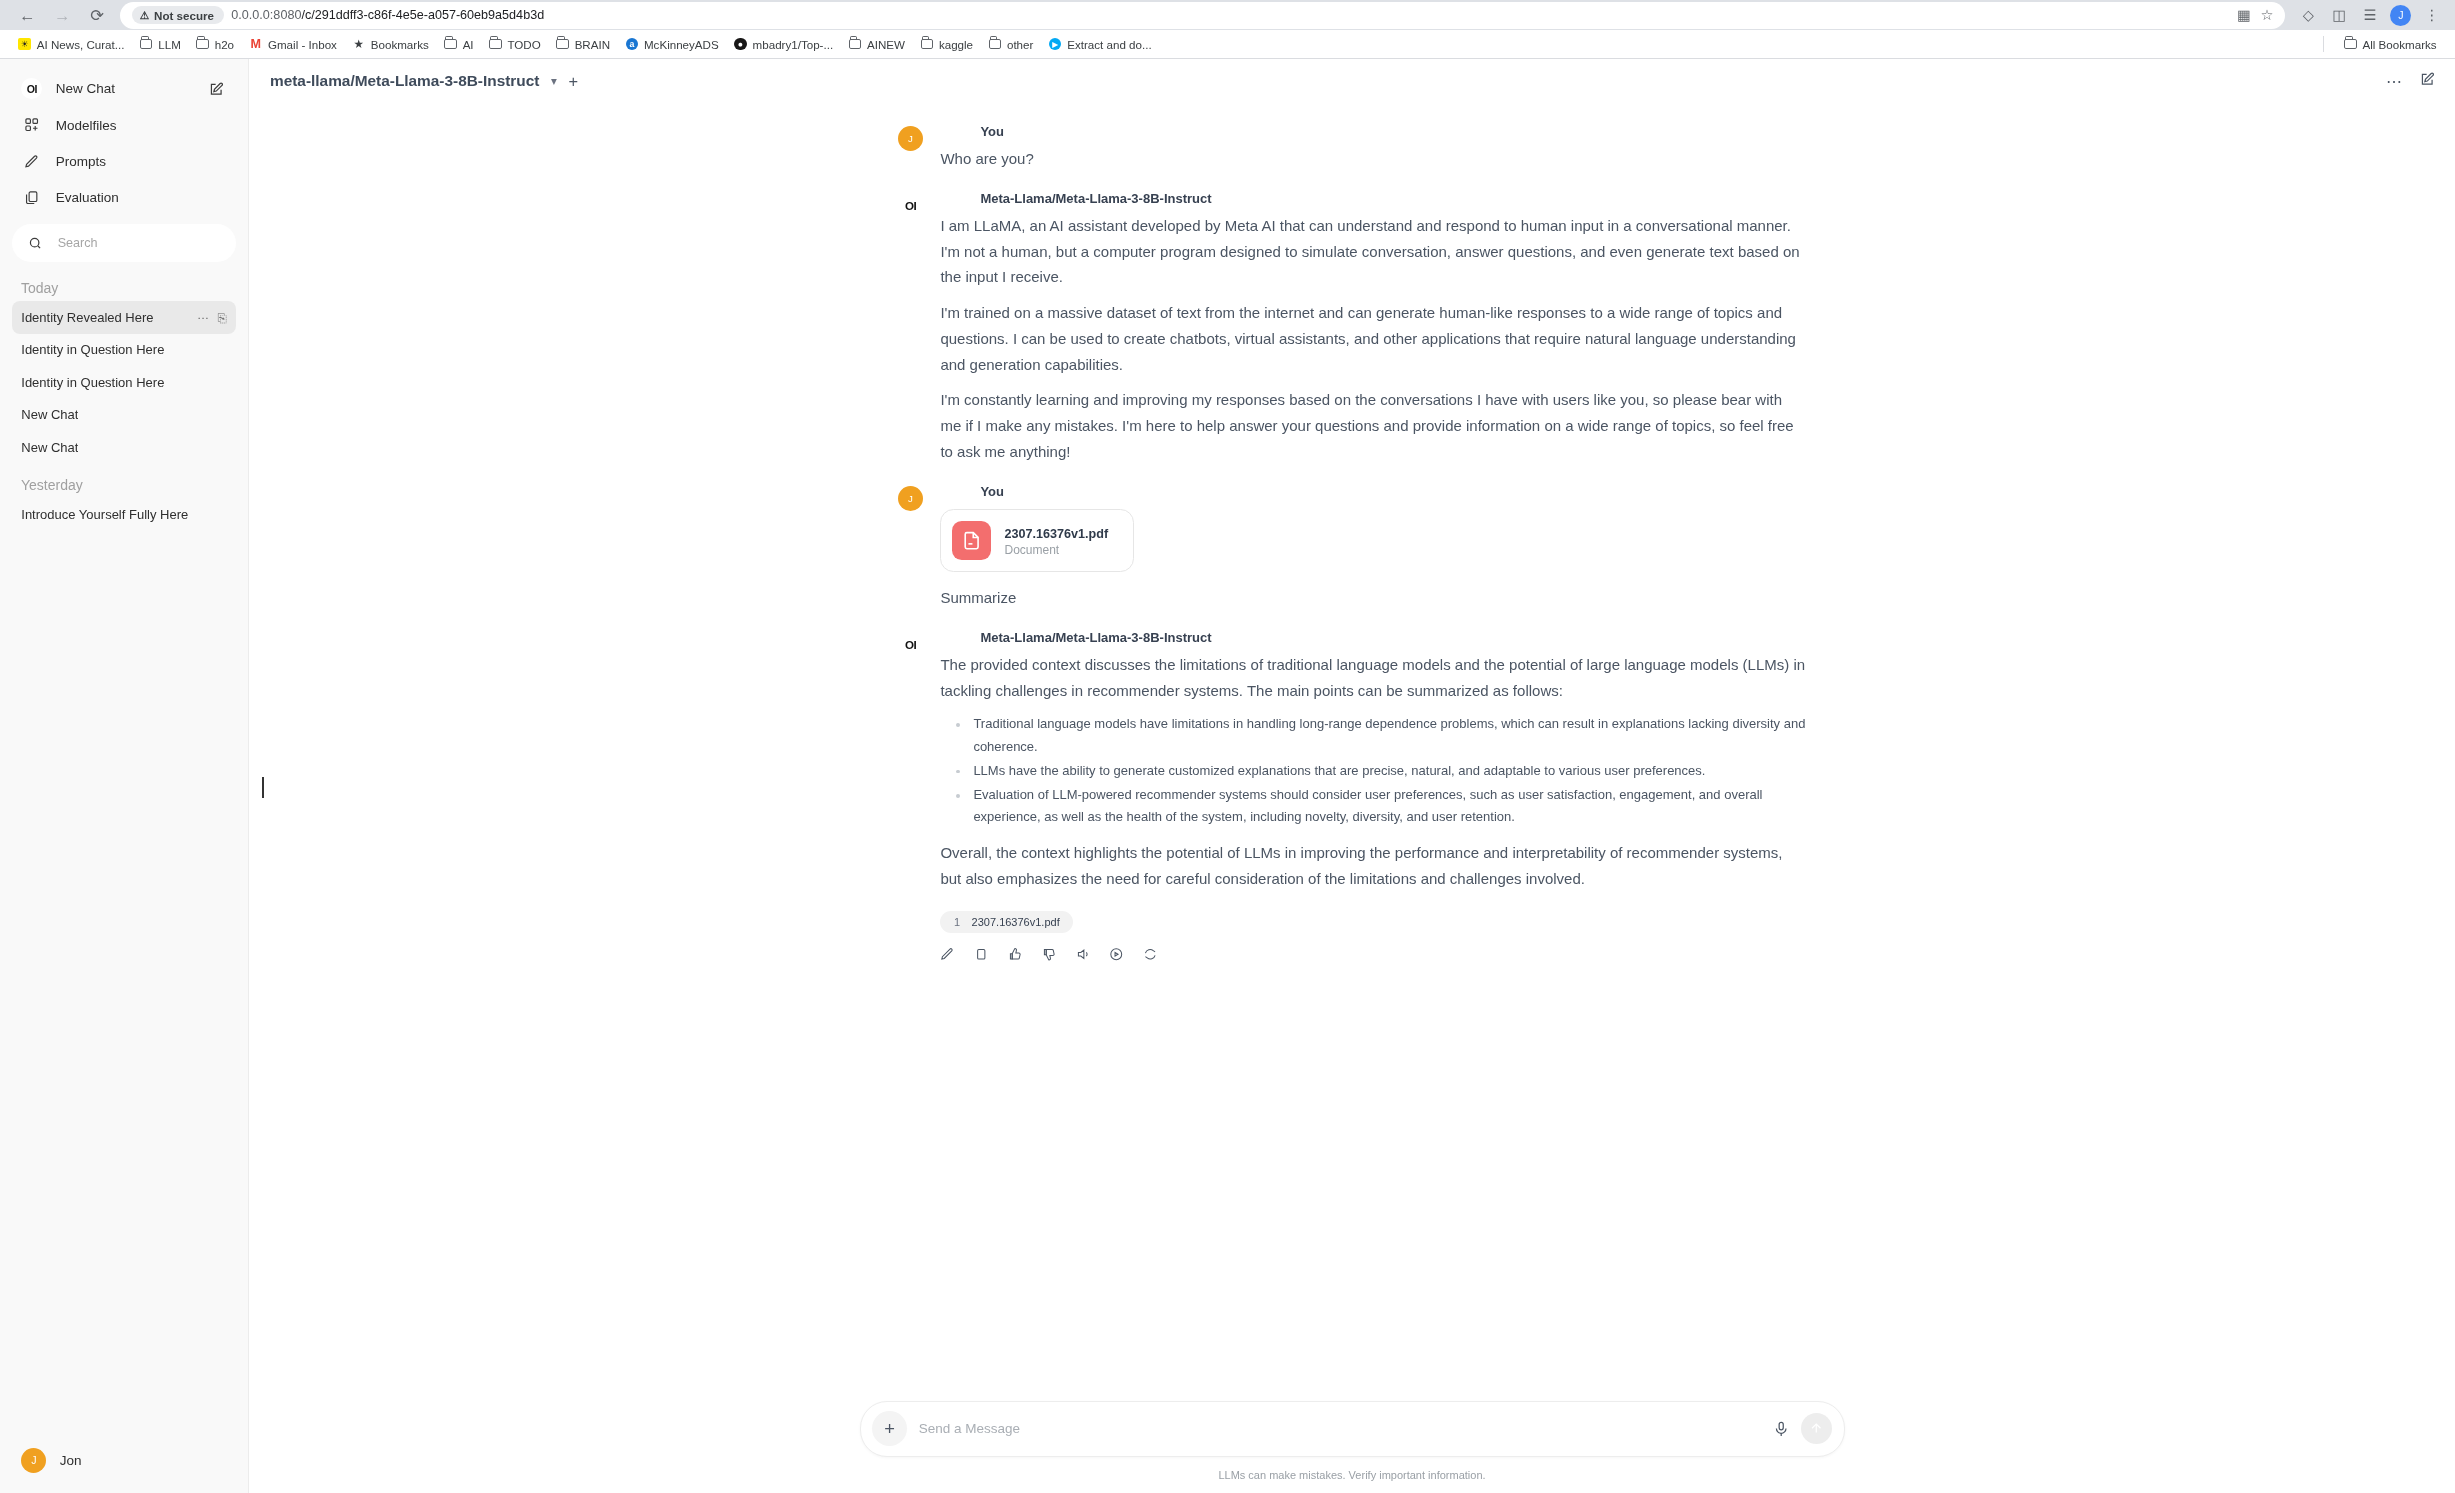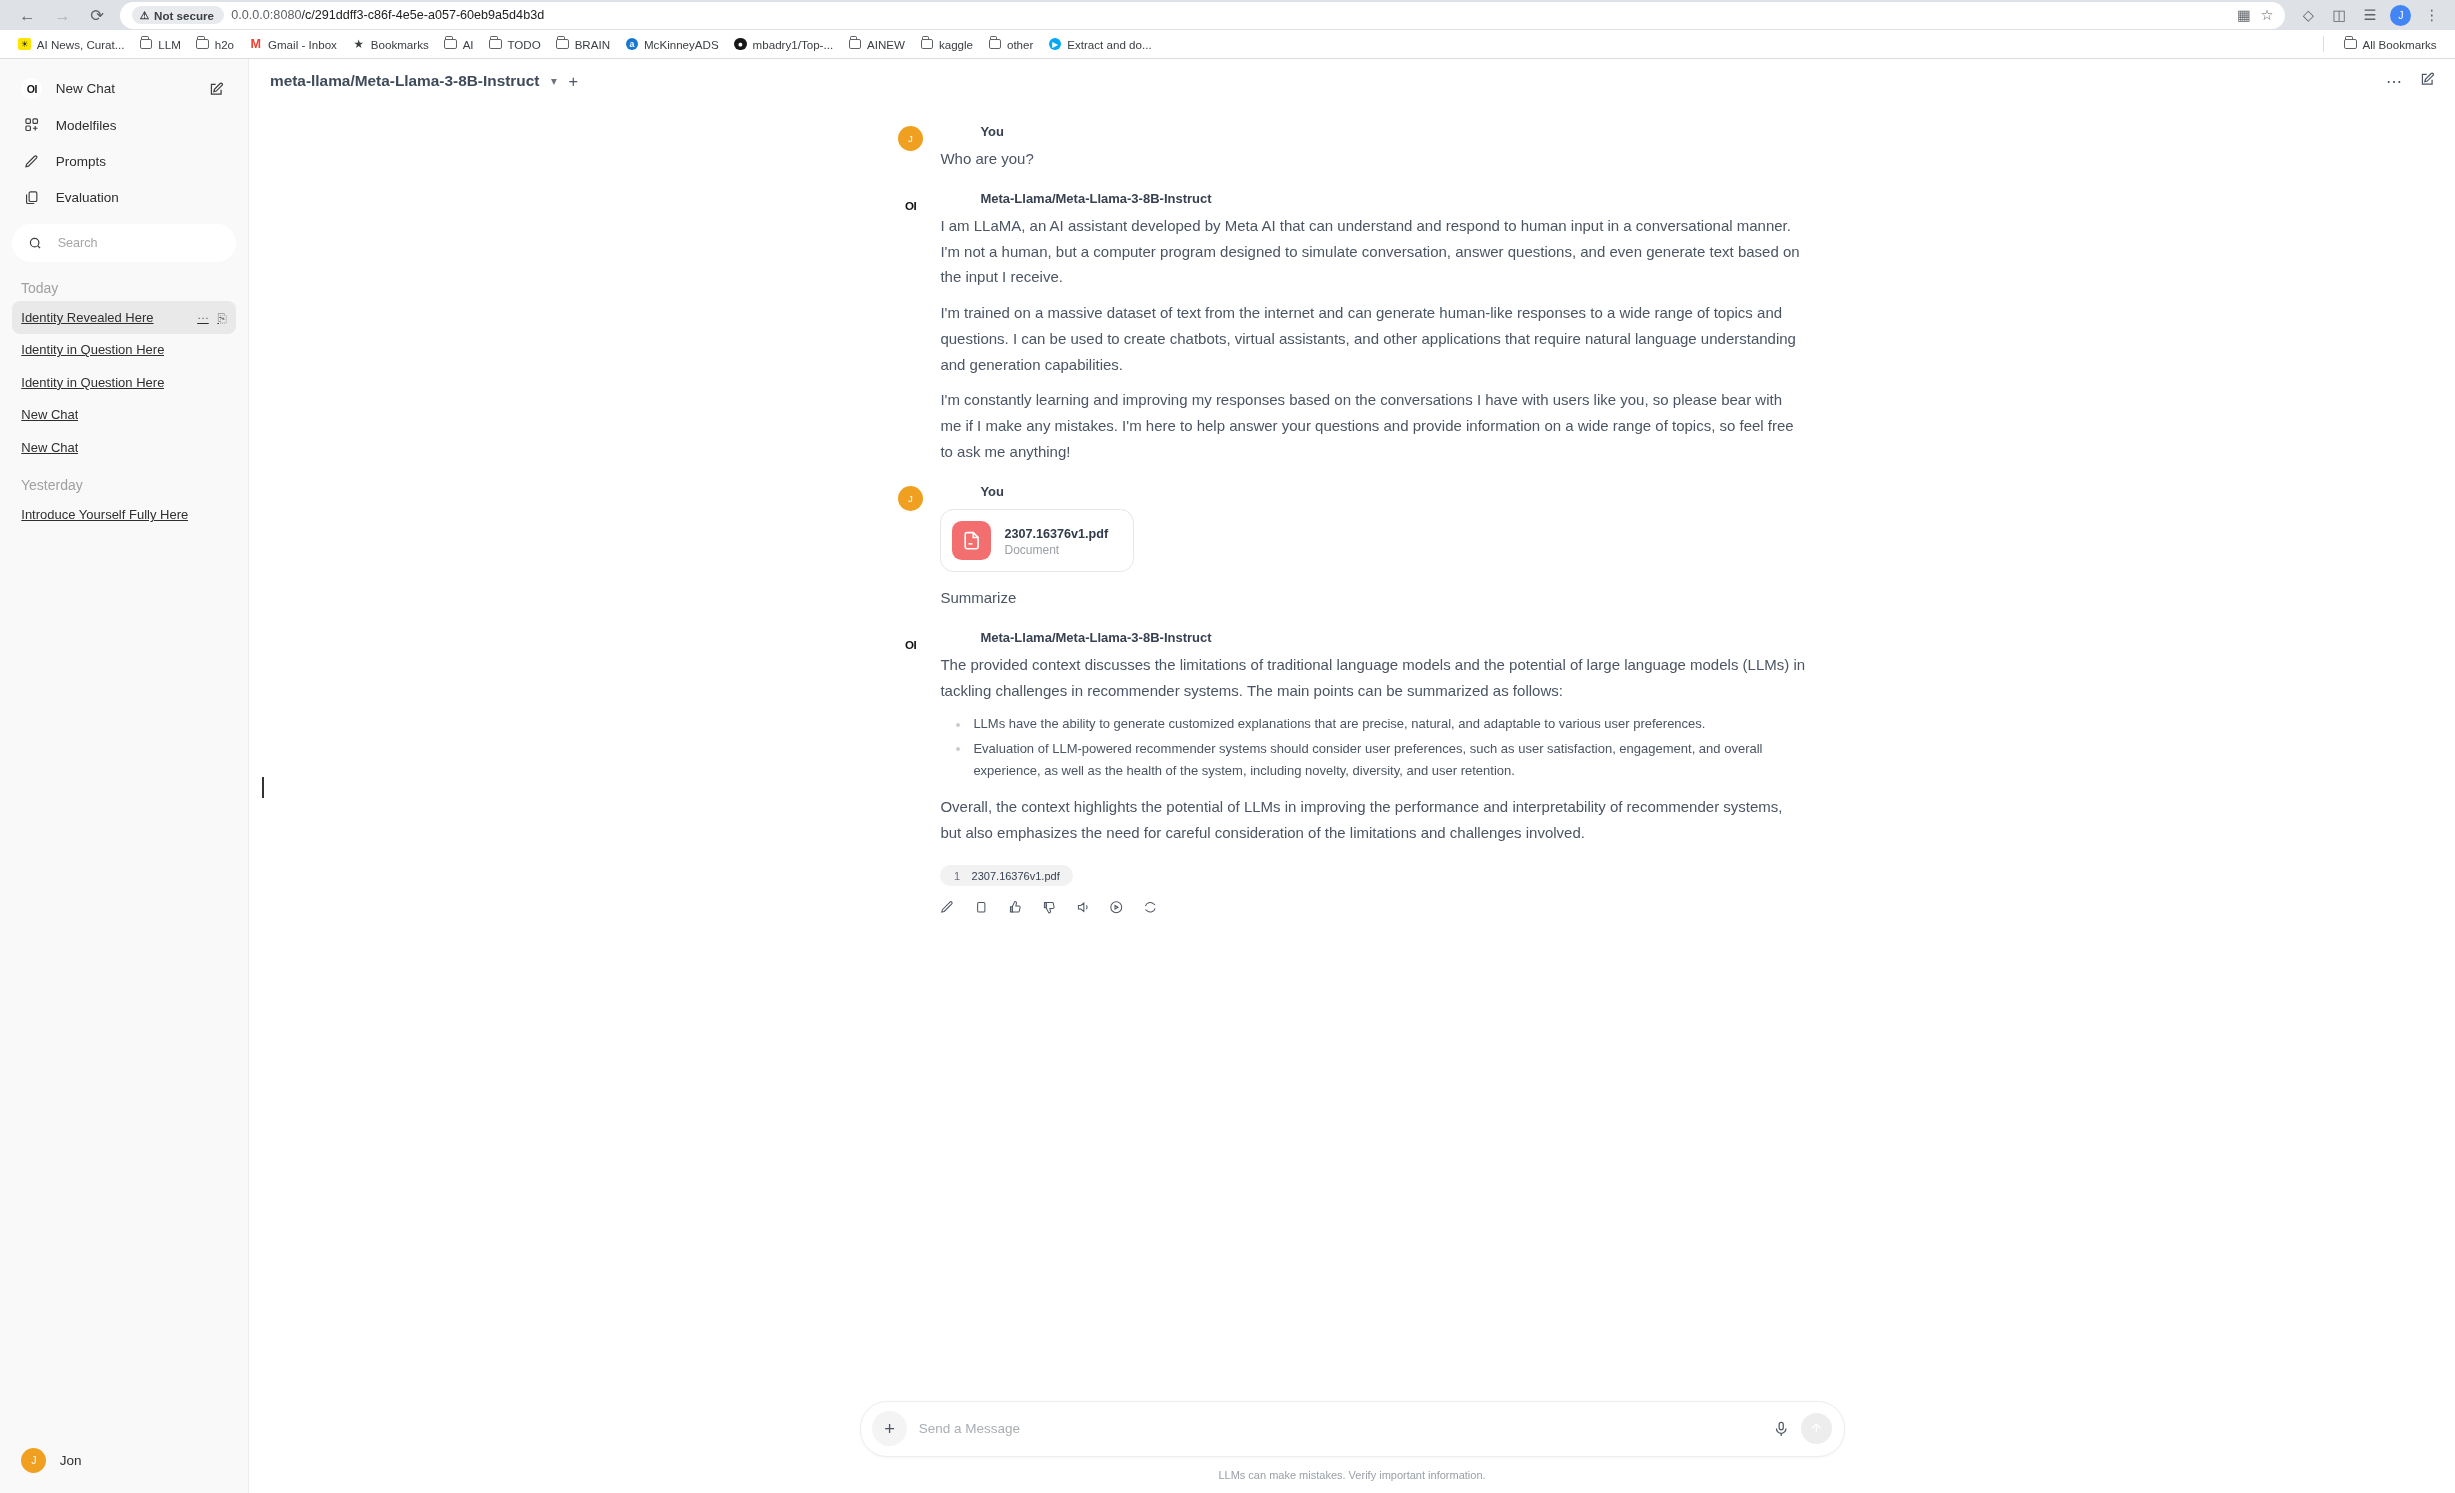--- a/index.html
+++ b/index.html
@@ -125,21 +125,21 @@
     font-family: "Liberation Sans", sans-serif;
   }
   .search-box input::placeholder { color: #a6a6a6; }
   .day-label {
     font-size: 14px; color: #a0a0a0;
     padding: 13.5px 21px 5.8px; font-weight: 400;
   }
   .chat-item {
     margin: 0 11.6px; padding: 8.7px 9.7px; border-radius: 8px;
     font-size: 13px; color: #2f2f2f; cursor: pointer;
-    display: flex; align-items: center; justify-content: space-between; text-decoration: underline;
+    display: flex; align-items: center; justify-content: space-between;
   }
   .chat-item.active { background: #e9e9e9; }
   .chat-actions { display: flex; gap: 8.7px; color: #6b6b6b; font-size: 11.6px; }
   .chat-title { overflow: hidden; white-space: nowrap; text-overflow: ellipsis; }
   .sidebar-spacer { flex: 1; }
   .user-row {
     display: flex; align-items: center; gap: 13.5px;
     margin: 0 11.6px 13.5px; padding: 7.7px 9.7px;
     border-radius: 7.7px; font-size: 13.5px; color: #2f2f2f; cursor: pointer;
   }
@@ -506,20 +506,21 @@
               </div><div class="msg-p">Summarize</div></div>
           </div>
           <div class="msg">
             <div class="msg-avatar">
               <div class="ava-oi">OI</div>
             </div>
             <div class="msg-body">
               <div class="msg-name">Meta-Llama/Meta-Llama-3-8B-Instruct</div>
               <div class="msg-p">The provided context discusses the limitations of traditional language models and the potential of large language models (LLMs) in tackling challenges in recommender systems. The main points can be summarized as follows:</div>
               <ul class="bullets">
+                <li>Traditional language models have limitations in handling long-range dependence problems, which can result in explanations lacking diversity and coherence.</li>
                 <li>LLMs have the ability to generate customized explanations that are precise, natural, and adaptable to various user preferences.</li>
                 <li>Evaluation of LLM-powered recommender systems should consider user preferences, such as user satisfaction, engagement, and overall experience, as well as the health of the system, including novelty, diversity, and user retention.</li>
               </ul>
               <div class="msg-p">Overall, the context highlights the potential of LLMs in improving the performance and interpretability of recommender systems, but also emphasizes the need for careful consideration of the limitations and challenges involved.</div>
               <div><span class="citation">
                   <span class="cit-num">1</span>
                   <span class="cit-name">2307.16376v1.pdf</span>
                 </span></div>
               <div class="actions">
                 <span class="act">

